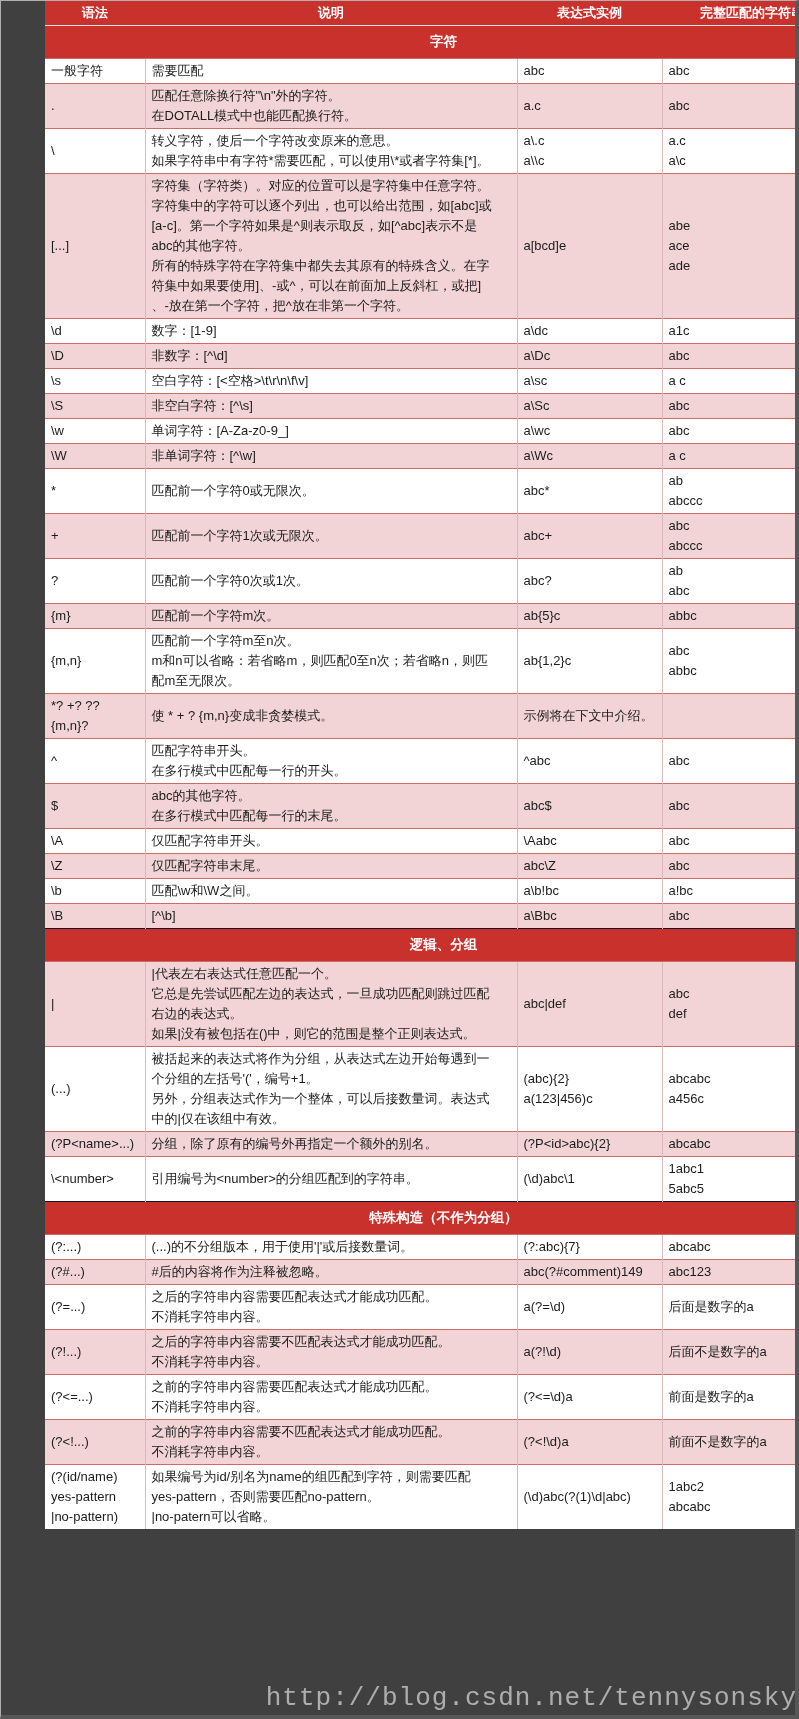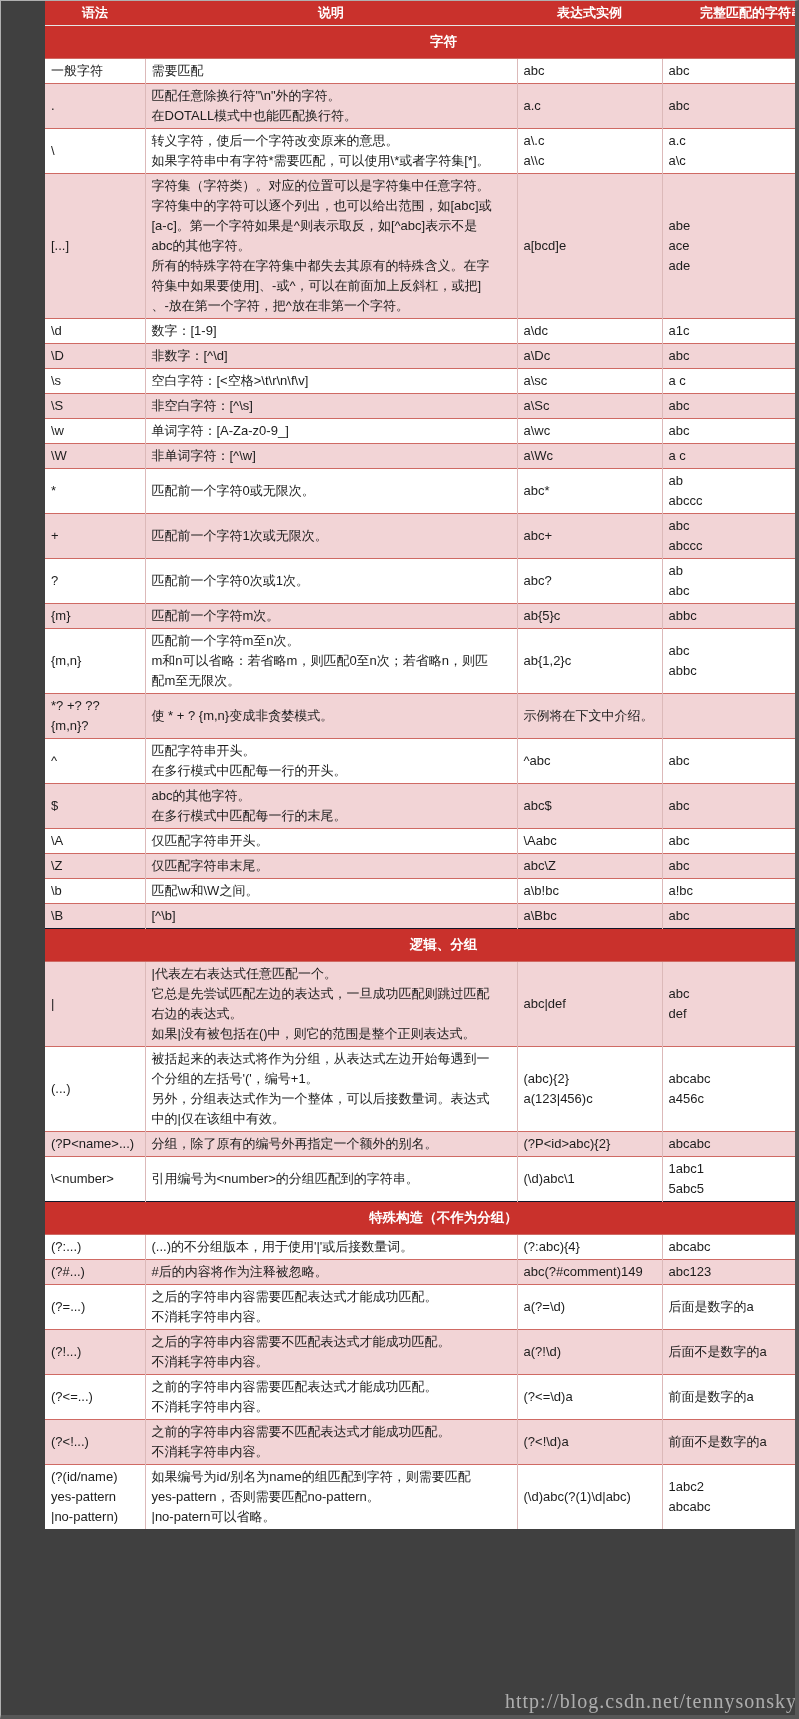--- a/index.html
+++ b/index.html
@@ -39,22 +39,22 @@
   tbody tr.section { background:#C9312C !important; }
   tbody tr.section td {
     color:#fff; font-weight:bold; font-size:13.5px;
     text-align:center; padding:6px 4px;
     border-top:1px solid #0f172a;
     white-space:normal;
   }
   tbody tr:not(.section) td + td { border-left:1px solid #dcb9b9; }
   .watermark {
     position:absolute; right:-2px; bottom:2px;
-    font-family:Liberation Serif, serif;
-    font-size:20px; letter-spacing:1px;
+    font-family:Liberation Mono, monospace;
+    font-size:26px; letter-spacing:1px;
     color:#c9c9c9; opacity:0.8;
     white-space:nowrap; pointer-events:none;
   }
 </style>
 </head>
 <body>
 
 <div class="page">
   <table>
     <colgroup>
@@ -264,21 +264,21 @@
           <td>(\d)abc\1</td>
           <td>1abc1
 5abc5</td>
         </tr>
         <tr class="section">
           <td colspan="4">特殊构造（不作为分组）</td>
         </tr>
         <tr>
           <td>(?:...)</td>
           <td>(...)的不分组版本，用于使用'|'或后接数量词。</td>
-          <td>(?:abc){4}</td>
+          <td>(?:abc){7}</td>
           <td>abcabc</td>
         </tr>
         <tr>
           <td>(?#...)</td>
           <td>#后的内容将作为注释被忽略。</td>
           <td>abc(?#comment)149</td>
           <td>abc123</td>
         </tr>
         <tr>
           <td>(?=...)</td>

